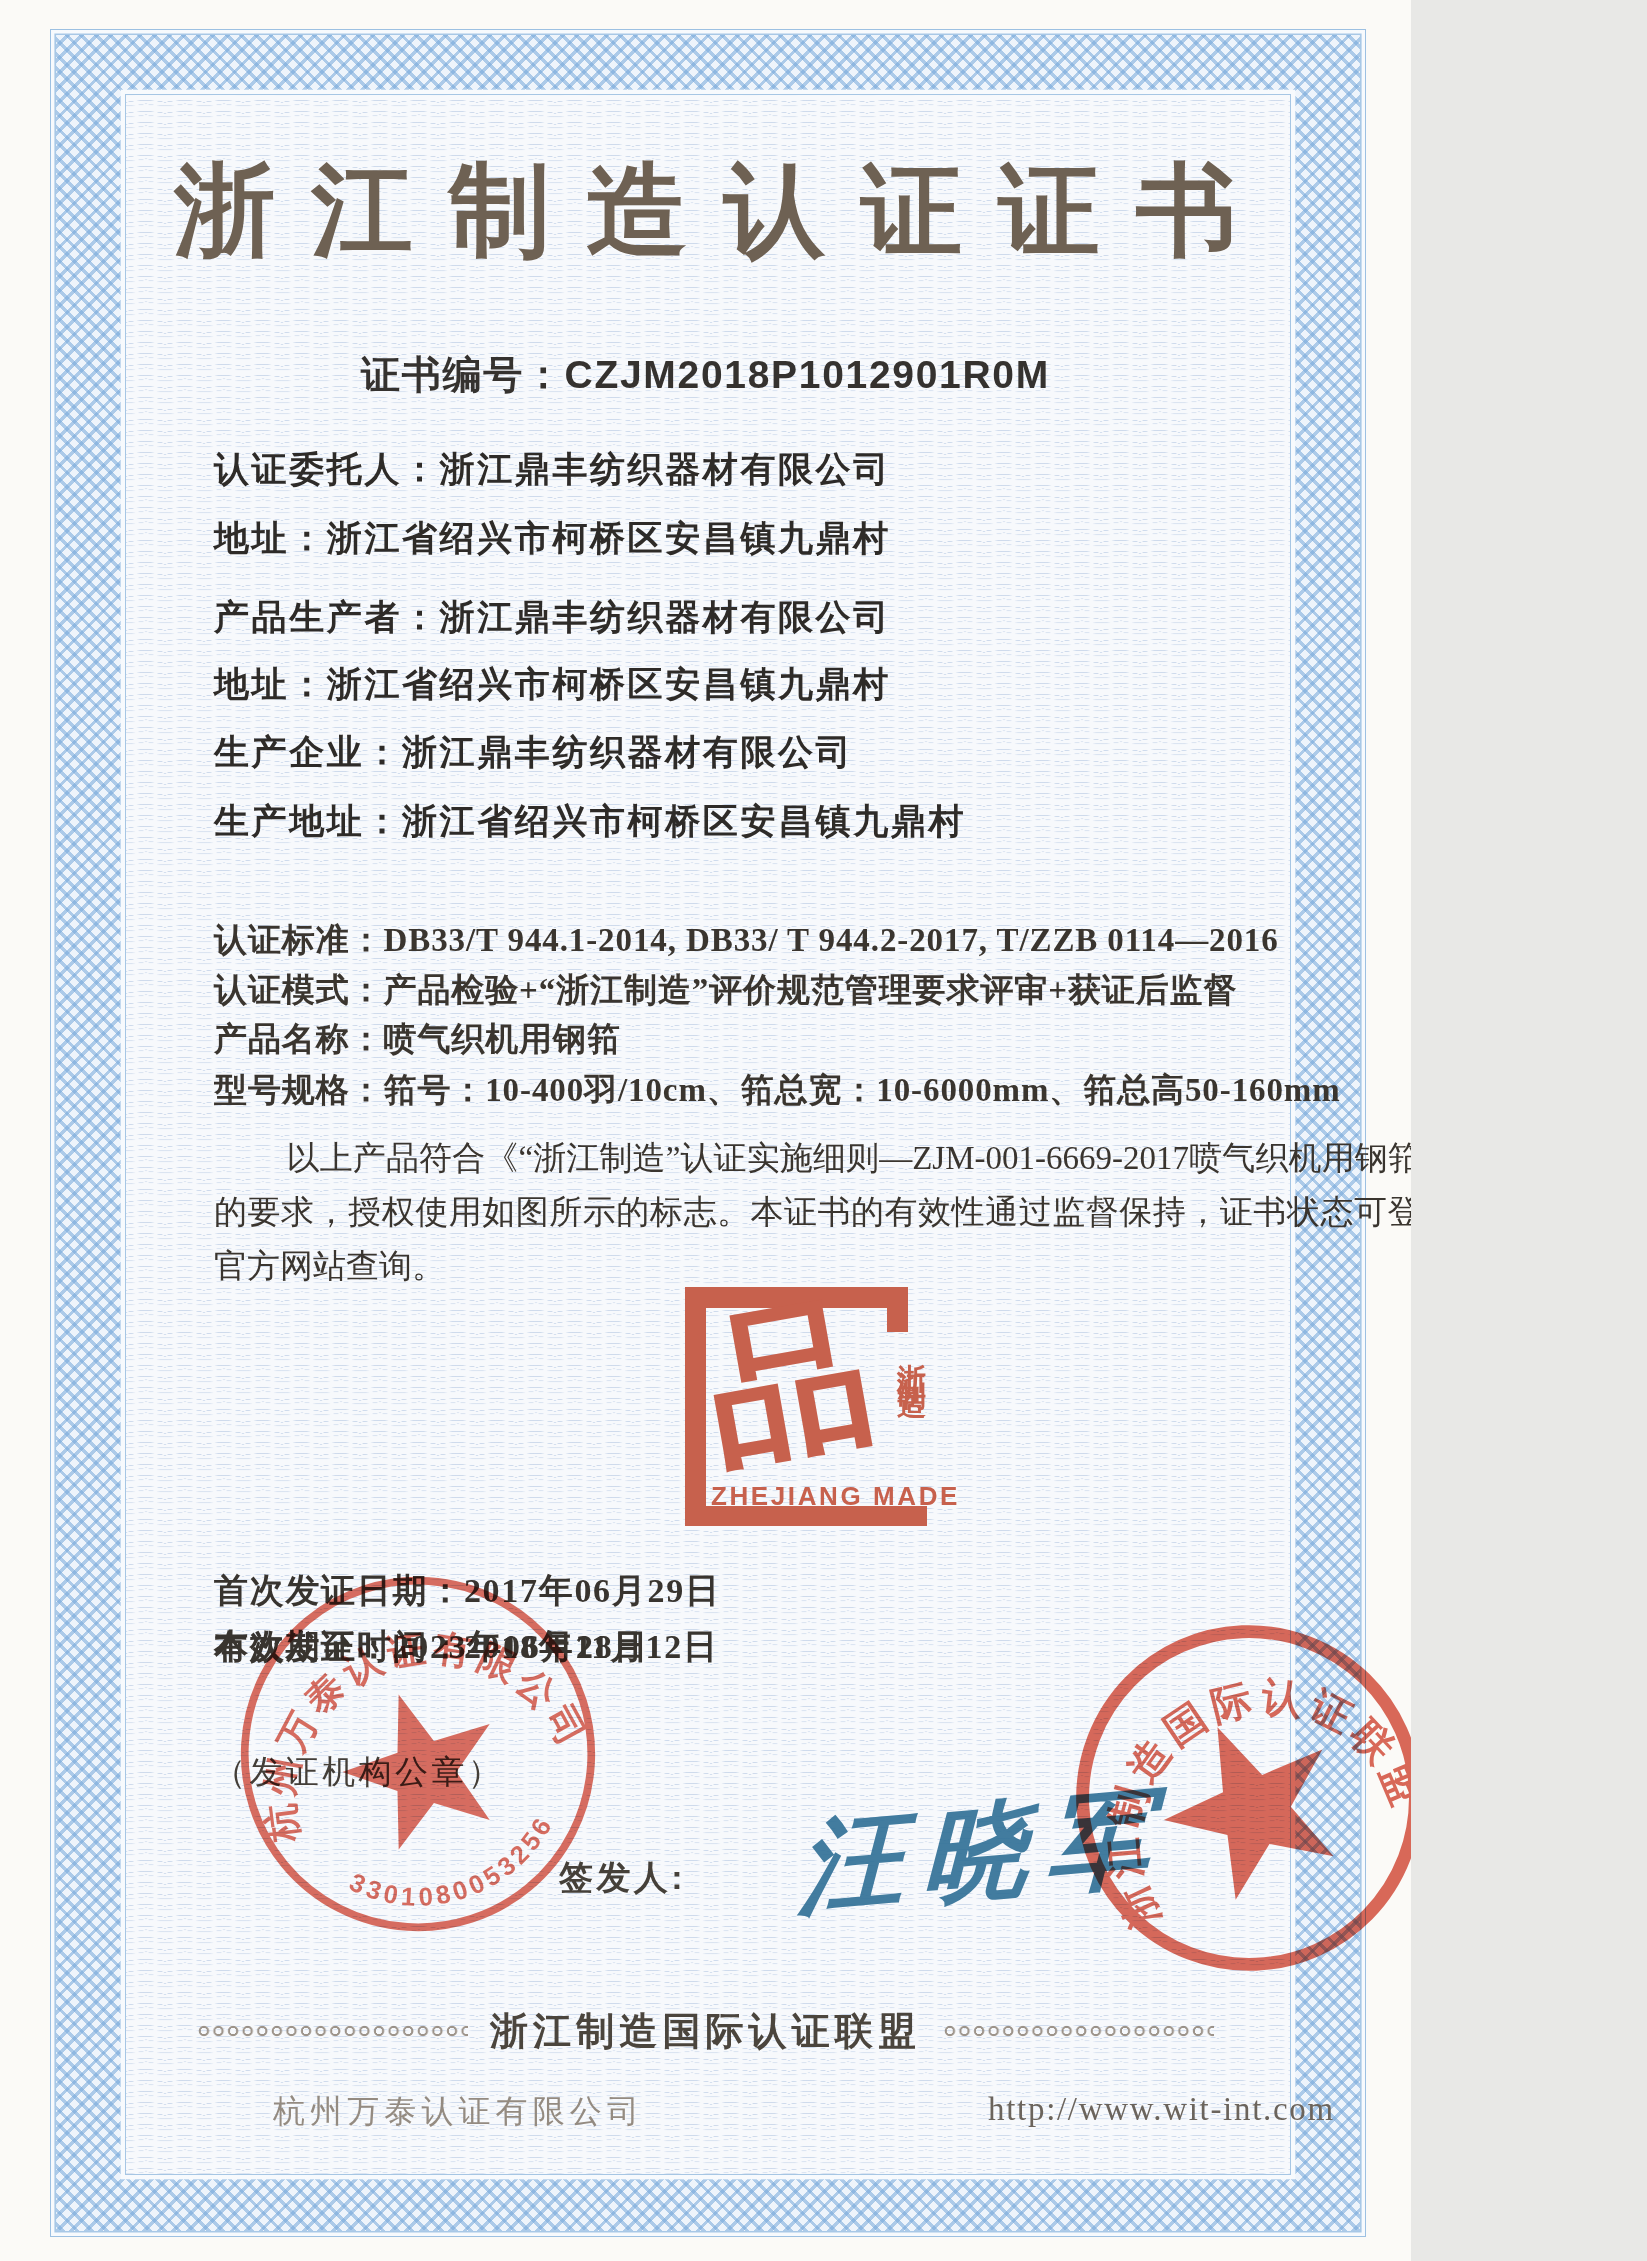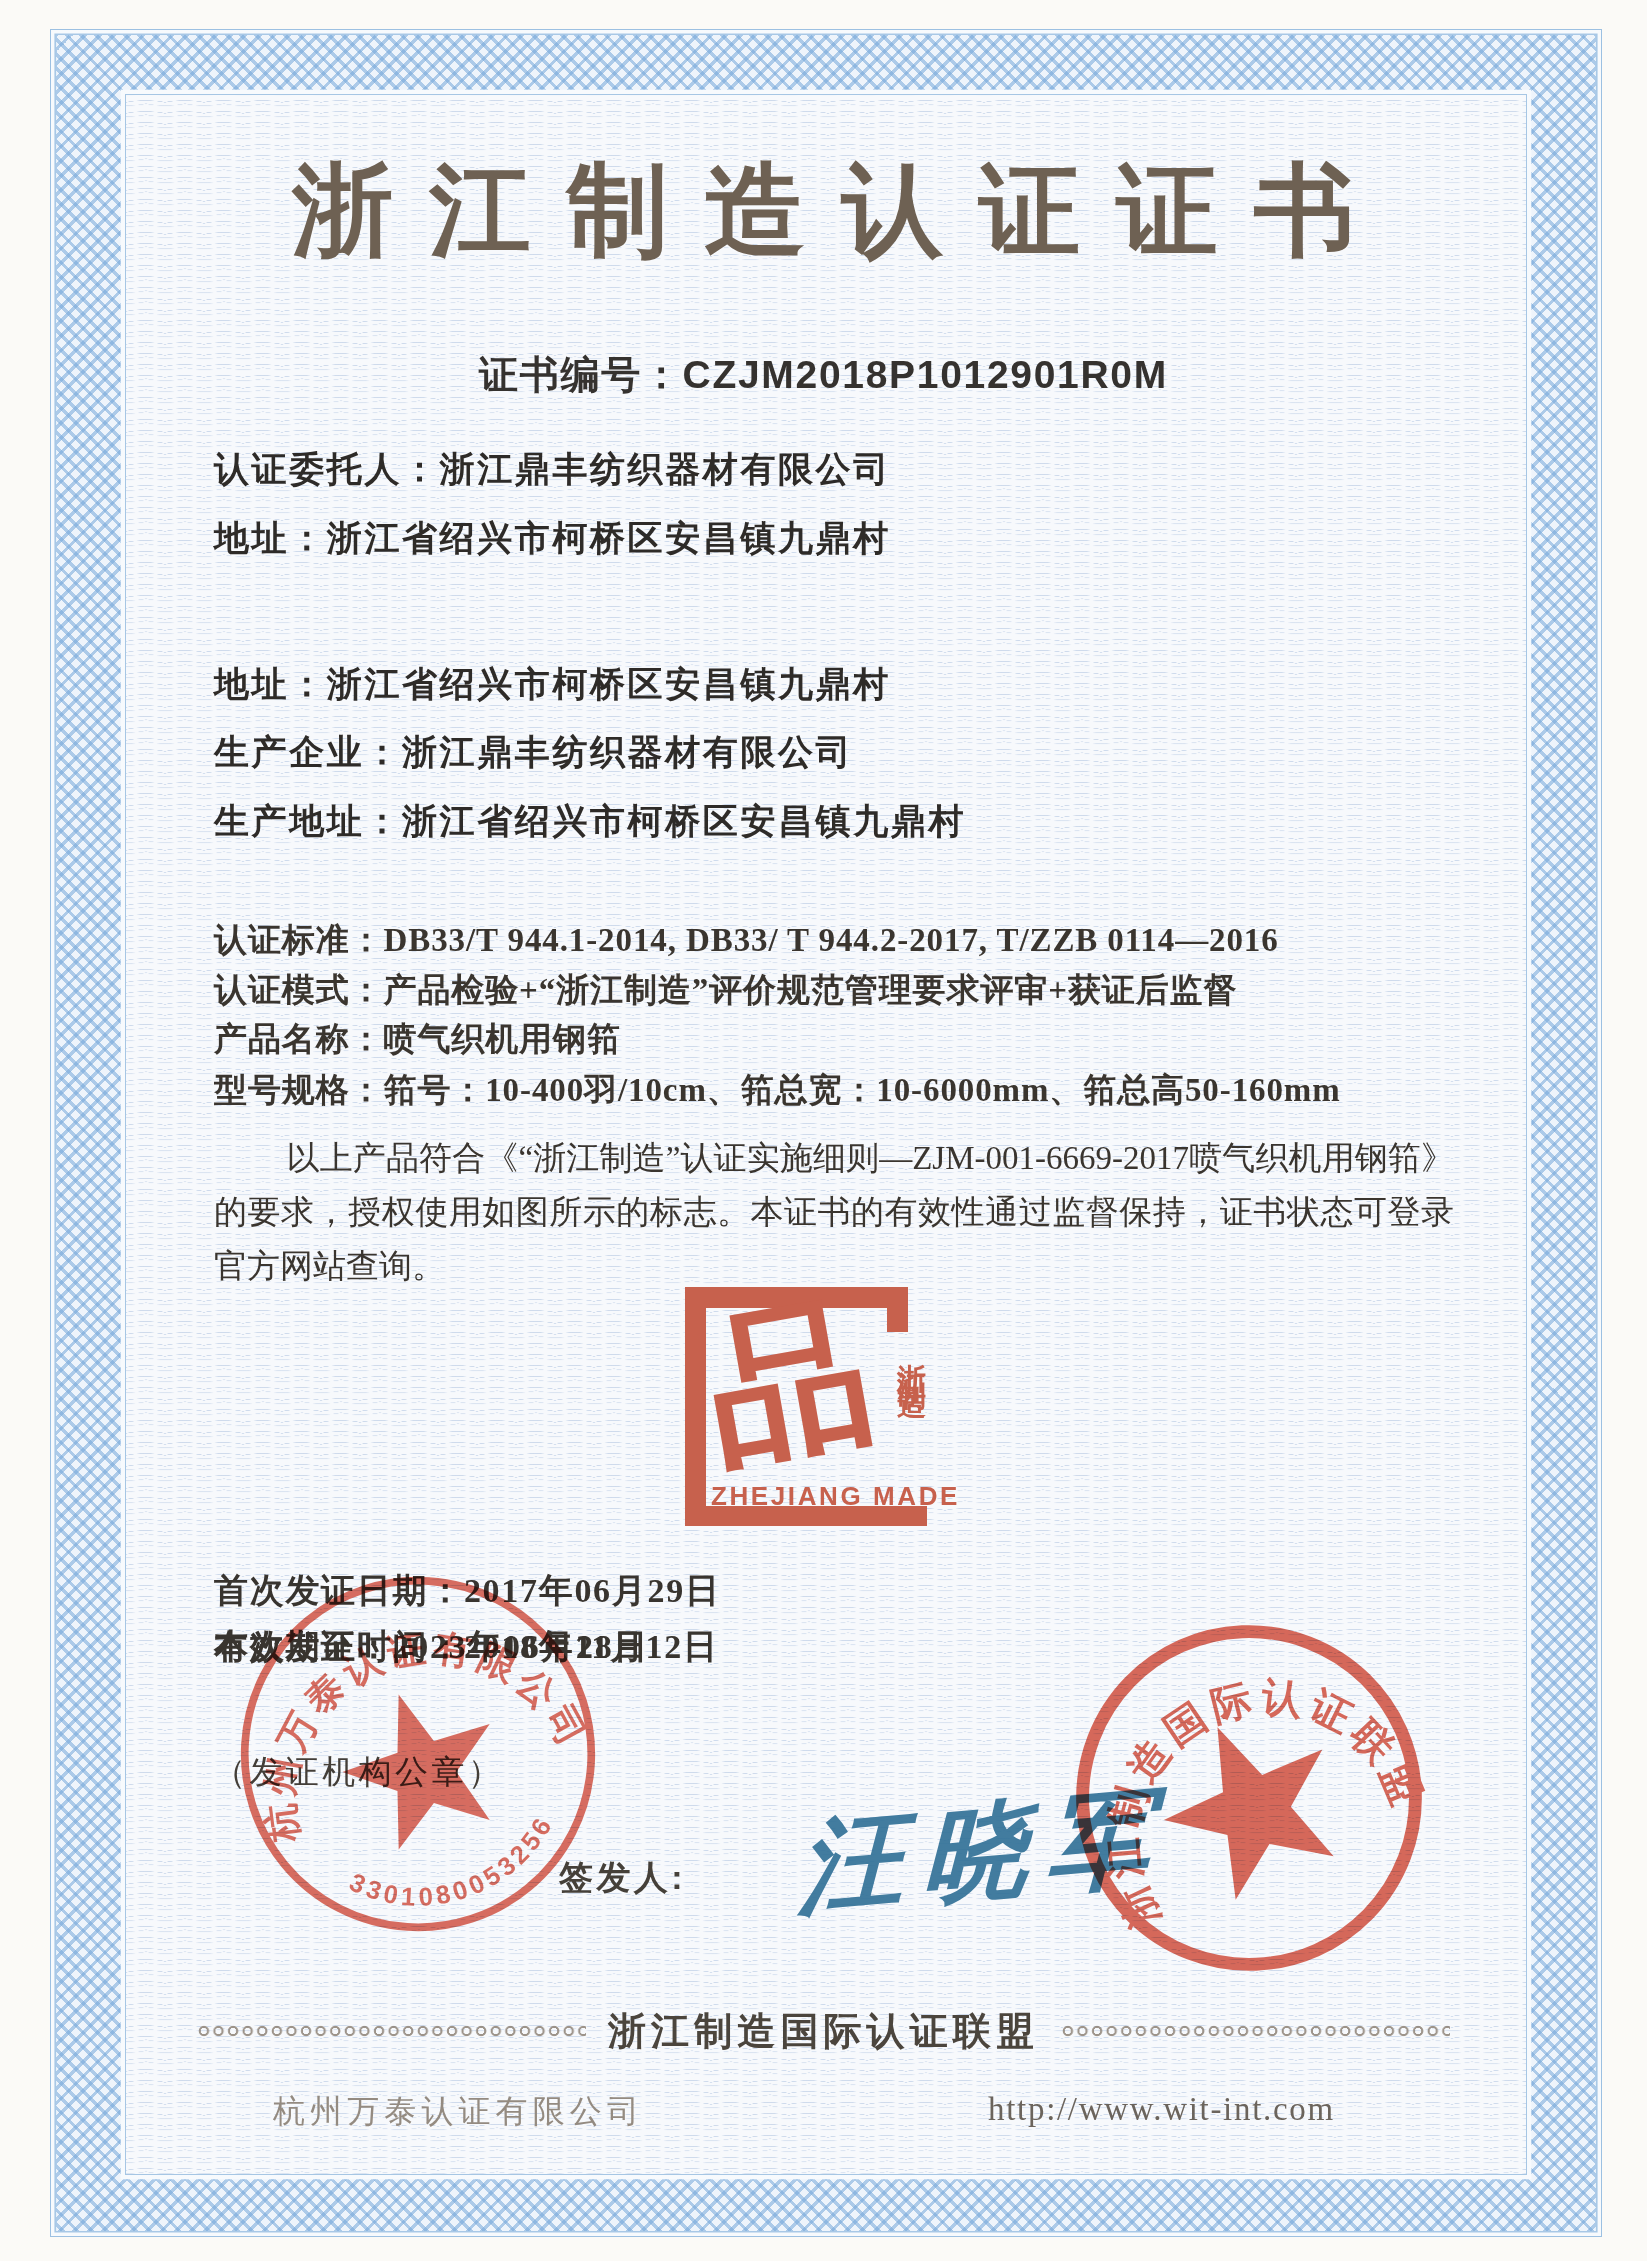--- a/index.html
+++ b/index.html
@@ -1,16 +1,16 @@
 <!DOCTYPE html>
 <html style="font-size:13.7px"><head>
 <meta charset="utf-8">
 <style>
   html,body{margin:0;padding:0;background:#e8e8e6;}
-  .cert{position:relative;width:1647px;height:2261px;background:#fbfaf7;overflow:hidden;
+  .cert{position:relative;width:1411px;height:2261px;background:#fbfaf7;overflow:hidden;
         font-family:"Liberation Sans",sans-serif;color:#2f2b28;}
   
   .band{position:absolute;left:50px;right:45px;top:29px;bottom:24px;
         border:1.7px solid #9cc0e2;
         background-color:#eef4fb;
         background-image:
           repeating-linear-gradient(45deg, rgba(118,168,218,.55) 0 3.4px, rgba(255,255,255,0) 3.4px 10.3px),
           repeating-linear-gradient(-45deg, rgba(118,168,218,.55) 0 3.4px, rgba(255,255,255,0) 3.4px 10.3px);
         box-shadow:inset 0 0 0 3.4px #f7fafd, inset 0 0 0 5.1px #a8c8e6;}
   .inner{position:absolute;left:125px;right:120px;top:94px;bottom:86px;
@@ -77,20 +77,23 @@
 
   <div class="abs certno">
     <span>证书编号：</span><span>CZJM2018P1012901R0M</span>
   </div>
 
   <div class="abs field" style="top:446px">
     <span>认证委托人：</span><span>浙江鼎丰纺织器材有限公司</span>
   </div>
   <div class="abs field" style="top:515px">
     <span>地址：</span><span>浙江省绍兴市柯桥区安昌镇九鼎村</span>
+  </div>
+  <div class="abs field" style="top:594px">
+    <span>产品生产者：</span><span>浙江鼎丰纺织器材有限公司</span>
   </div>
   <div class="abs field" style="top:661px">
     <span>地址：</span><span>浙江省绍兴市柯桥区安昌镇九鼎村</span>
   </div>
   <div class="abs field" style="top:798px">
     <span>生产地址：</span><span>浙江省绍兴市柯桥区安昌镇九鼎村</span>
   </div>
   <div class="abs field" style="top:729px">
     <span>生产企业：</span><span>浙江鼎丰纺织器材有限公司</span>
   </div>

